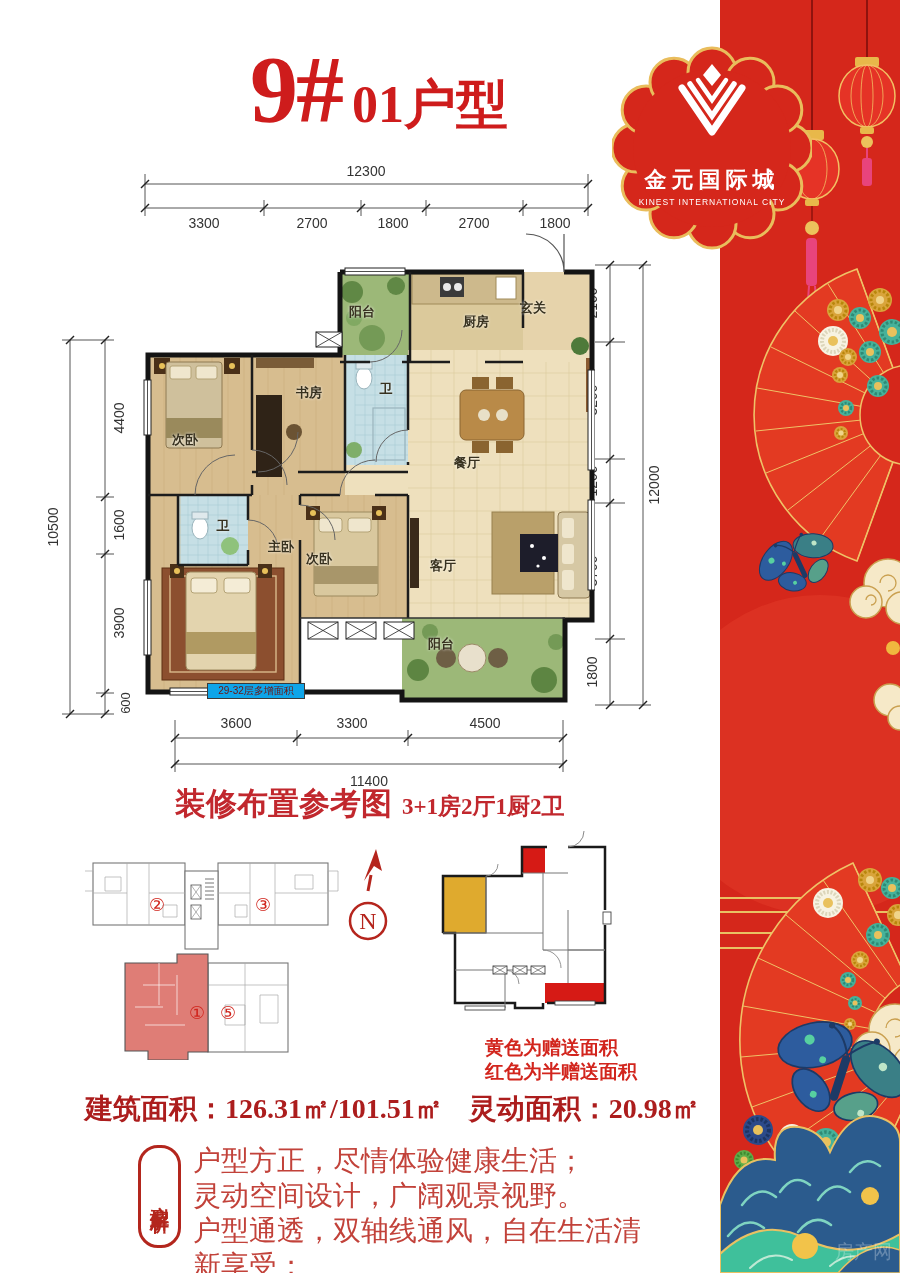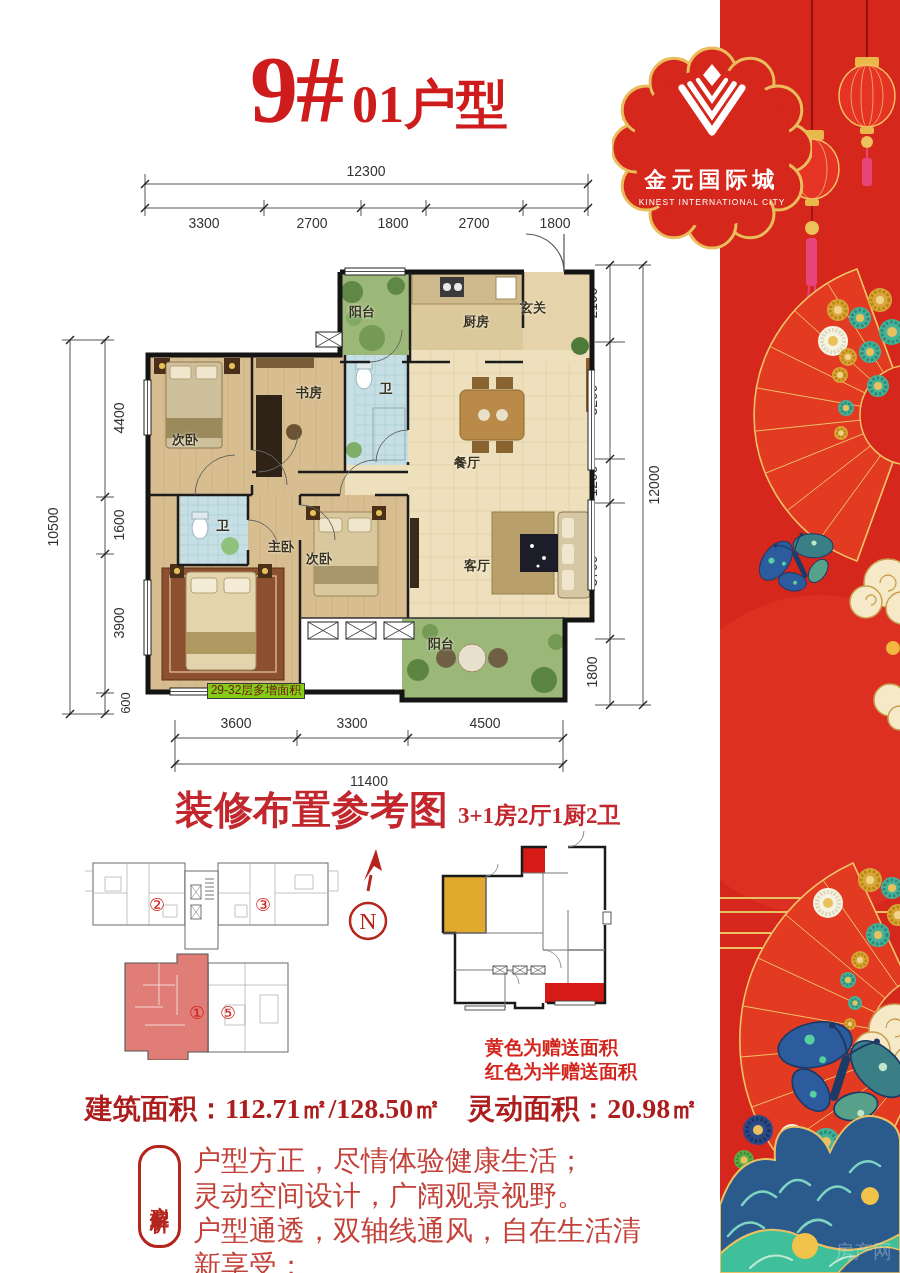--- a/index.html
+++ b/index.html
@@ -12,26 +12,26 @@
   svg text.serif{font-family:"Liberation Serif","DejaVu Serif",serif;}
 
   
   .title-row{left:250px;top:42px;display:flex;align-items:baseline;gap:10px;color:#ce1c1c;}
   .title-num{font-size:96px;font-weight:bold;line-height:1;letter-spacing:-2px;}
   .title-type{font-size:52px;font-weight:bold;}
 
   
   .room{font-family:"Liberation Sans","DejaVu Sans",sans-serif;font-size:13px;font-weight:bold;
         color:#37311f;text-shadow:0 0 3px rgba(255,255,255,.9);white-space:nowrap;}
-  .strip{left:207px;top:683px;width:96px;height:14px;background:#84cc16;border:1px solid #3a3a3a;
-         font-family:"Liberation Sans",sans-serif;font-size:12px;line-height:13px;text-align:center;color:#6d1410;}
+  .strip{left:207px;top:683px;width:96px;height:14px;background:#0ea5e9;border:1px solid #3a3a3a;
+         font-family:"Liberation Sans",sans-serif;font-size:10px;line-height:13px;text-align:center;color:#6d1410;}
 
   
   .caption{left:175px;top:783px;display:flex;align-items:baseline;gap:10px;color:#c1272d;font-weight:bold;}
-  .caption-main{font-size:39px;text-align:right;}
+  .caption-main{font-size:31px;text-align:right;}
   .caption-sub{font-size:23px;}
 
   
   .legend{left:472px;width:240px;font-size:19px;font-weight:bold;color:#d2251d;line-height:23px;margin-left:13px;}
 
   
   .areas{left:85px;top:1090px;width:640px;font-size:28px;font-weight:bold;color:#ac1d1d;white-space:nowrap;}
   .areas .gap{display:inline-block;width:26px;}
 
   
@@ -607,21 +607,21 @@
   <span class="abs room ctr" style="left:362px;top:312px;">阳台</span>
   <span class="abs room ctr" style="left:452px;top:322px;margin-left:24px;">厨房</span>
   <span class="abs room ctr" style="left:533px;top:308px;">玄关</span>
   <span class="abs room ctr" style="left:386px;top:389px;">卫</span>
   <span class="abs room ctr" style="left:309px;top:393px;">书房</span>
   <span class="abs room ctr" style="left:185px;top:440px;">次卧</span>
   <span class="abs room ctr" style="left:467px;top:463px;">餐厅</span>
   <span class="abs room ctr" style="left:223px;top:526px;">卫</span>
   <span class="abs room ctr" style="left:281px;top:547px;font-family:Liberation Serif, serif;">主卧</span>
   <span class="abs room ctr" style="left:319px;top:559px;">次卧</span>
-  <span class="abs room ctr" style="left:477px;top:566px;text-align:right;">客厅</span>
+  <span class="abs room ctr" style="left:443px;top:566px;text-align:right;">客厅</span>
   <span class="abs room ctr" style="left:441px;top:644px;">阳台</span>
   <div class="abs strip">29-32层多增面积</div>
 
   <div class="abs caption">
     <span class="caption-main">装修布置参考图</span>
     <span class="caption-sub">3+1房2厅1厨2卫</span>
   </div>
 
   <svg class="abs" style="left:85px;top:835px;" width="295" height="225" viewBox="0 0 295 225">
     <g fill="#ffffff" stroke="#777" stroke-width="1.1">
@@ -684,21 +684,21 @@
         <path d="M96,146 l14,8 M110,146 l-14,8" stroke-width="0.6"></path>
       <rect x="30" y="186" width="40" height="4"></rect>
         <rect x="120" y="181" width="40" height="4"></rect>
     </g>
   </svg>
 
   <div class="abs legend" style="top:1036px;">黄色为赠送面积</div>
   <div class="abs legend" style="top:1060px;">红色为半赠送面积</div>
 
   <div class="abs areas">
-    <span>建筑面积：</span><span>112.71㎡/128.50㎡</span><span class="gap"></span><span>灵动面积：</span><span>20.98㎡</span>
+    <span>建筑面积：</span><span>126.31㎡/101.51㎡</span><span class="gap"></span><span>灵动面积：</span><span>20.98㎡</span>
   </div>
 
   <div class="abs badge">
     <span>户型解析</span>
   </div>
   <div class="abs analysis-lines">
     <div>户型方正，尽情体验健康生活；</div>
     <div>灵动空间设计，广阔观景视野。</div>
     <div>户型通透，双轴线通风，自在生活清新享受；</div>
   </div>

